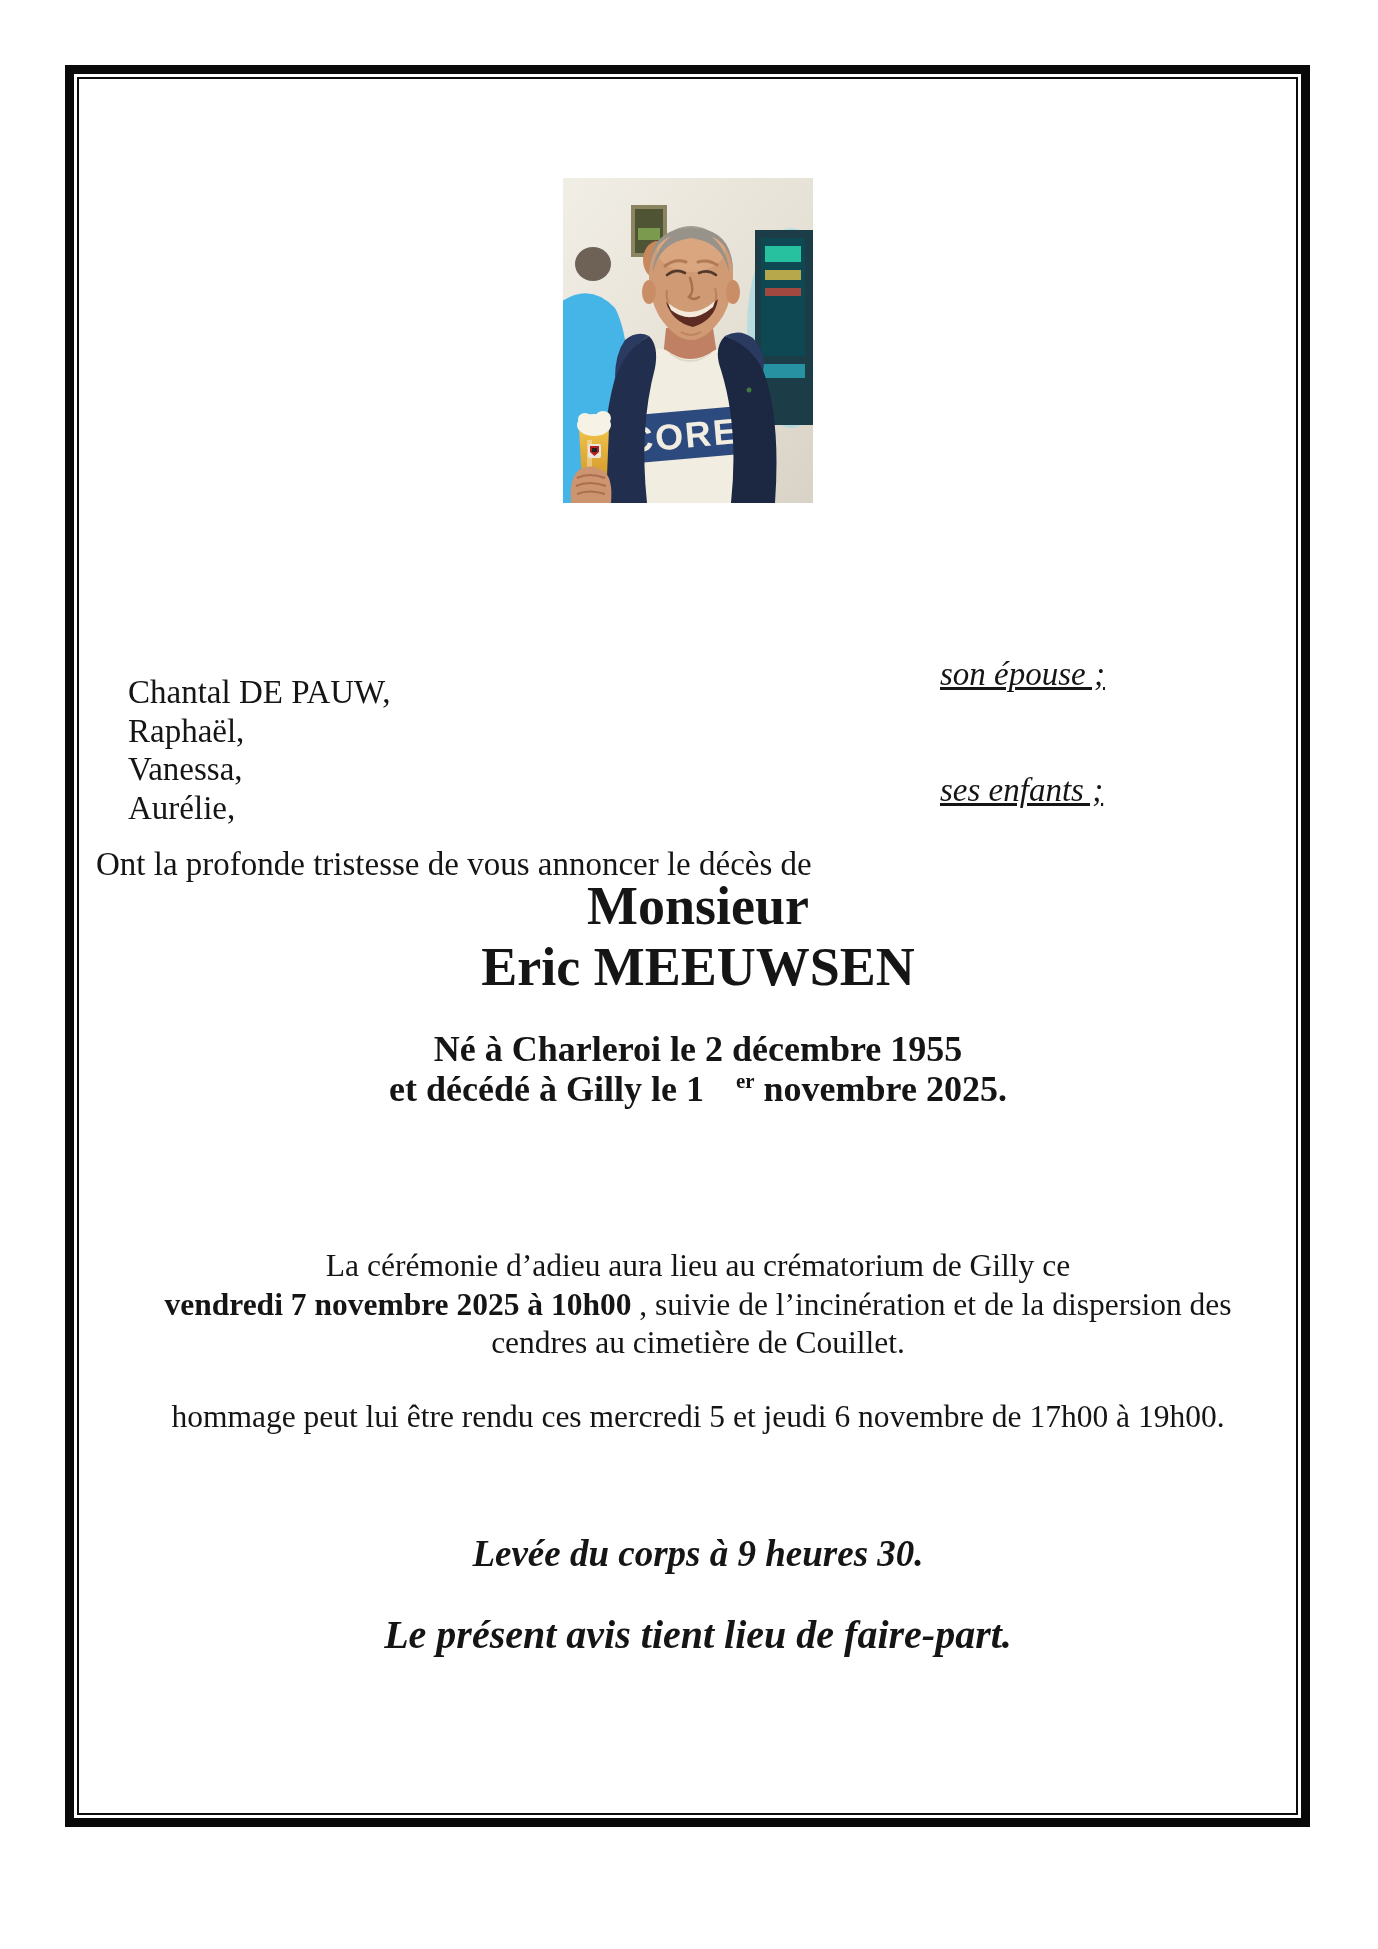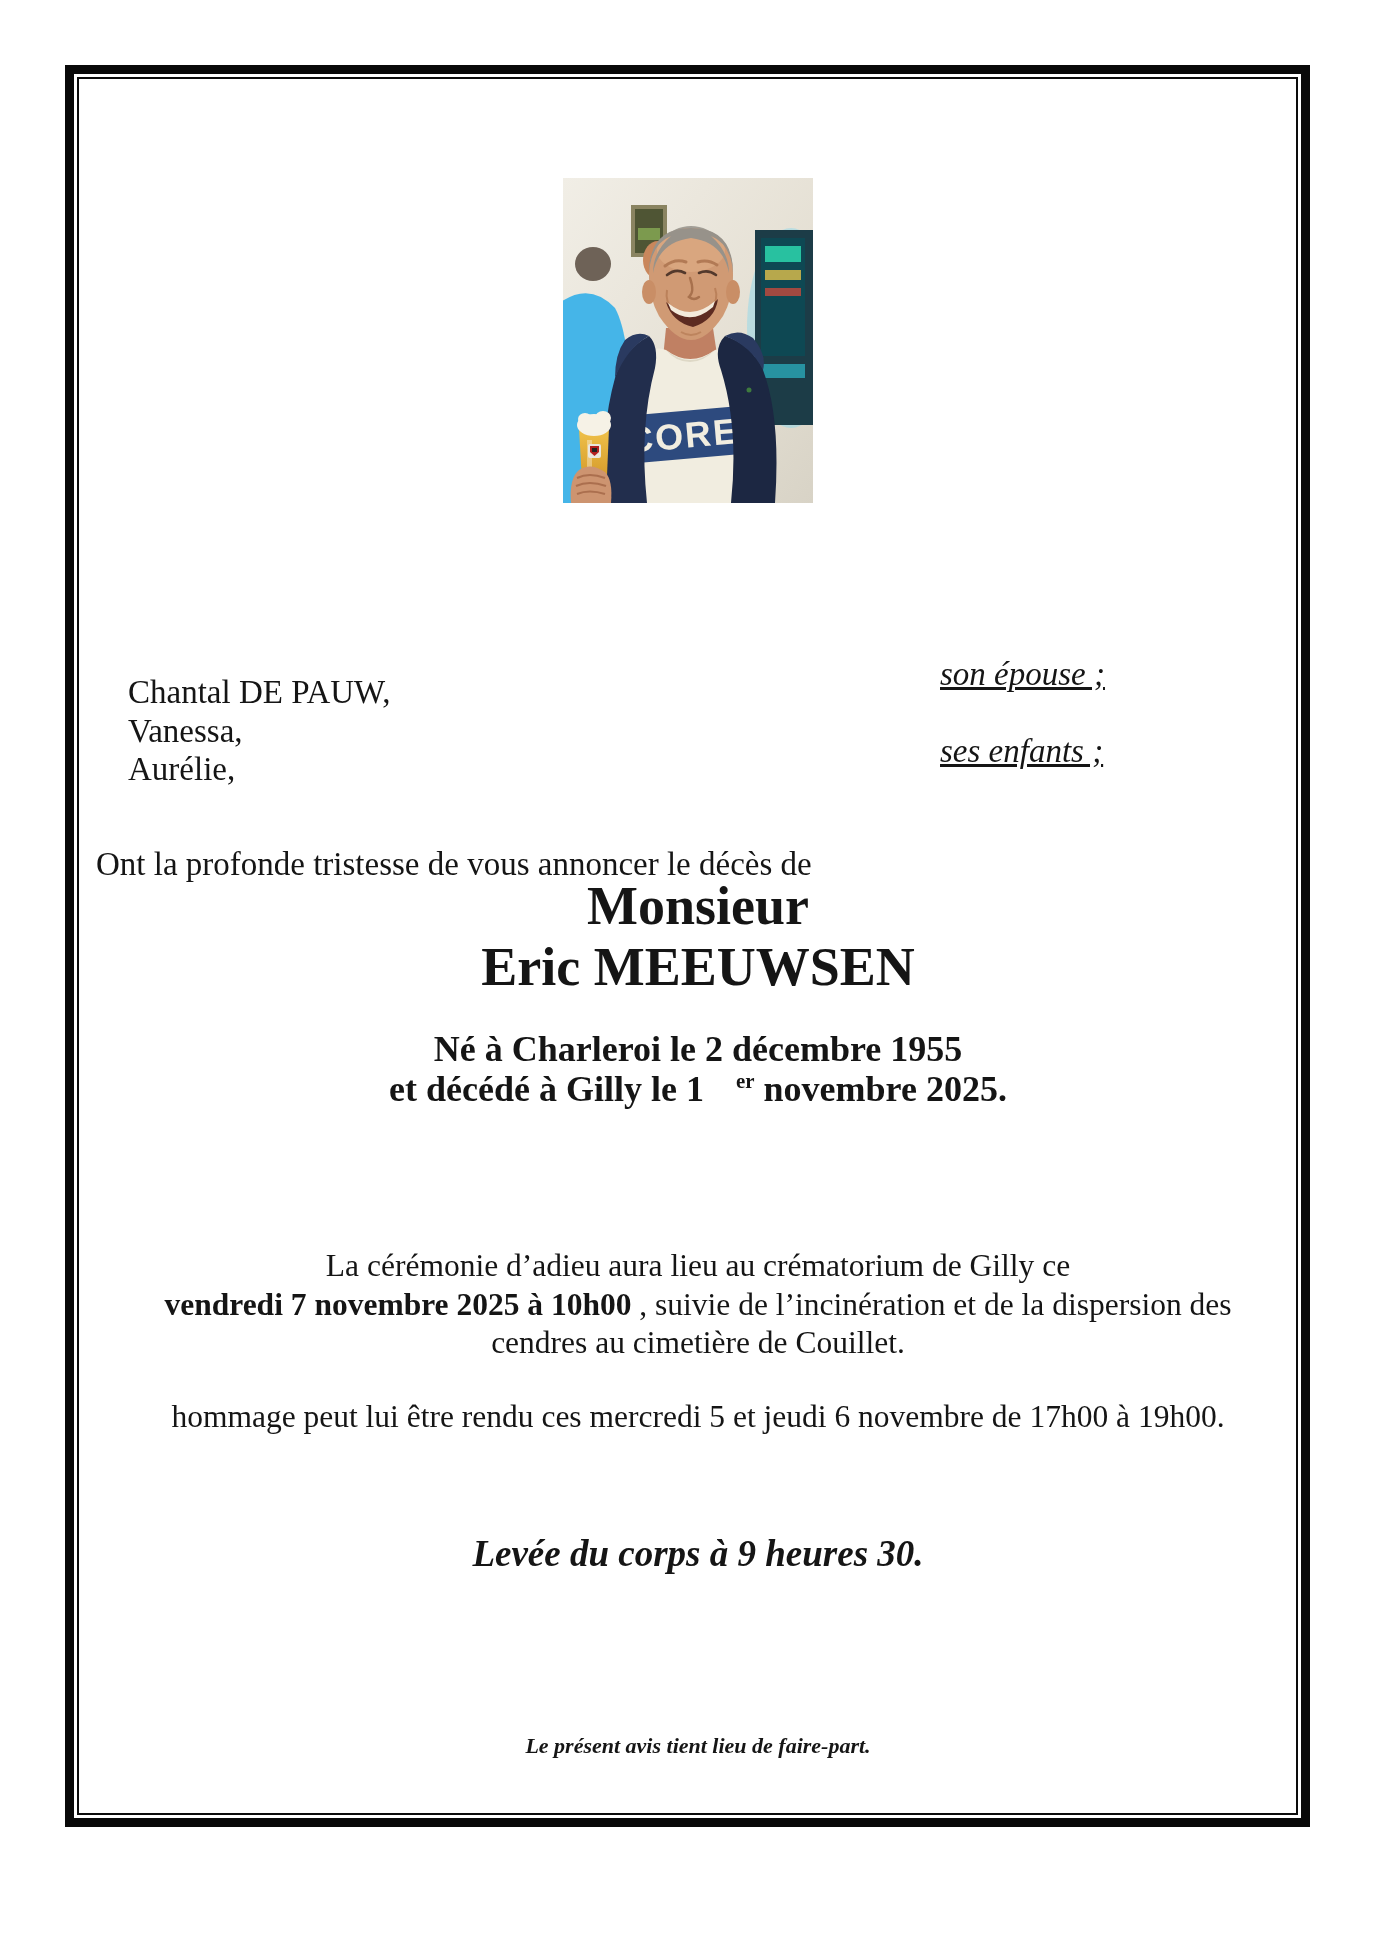--- a/index.html
+++ b/index.html
@@ -28,21 +28,21 @@
   .center-col { position:absolute; left:96px; width:1204px; text-align:center; }
   .center-col .line { white-space:nowrap; }
 
   .heading-block { top:876px; font-weight:bold; font-size:54px; line-height:61px; }
   .dates-block   { top:1030px; font-weight:bold; font-size:36px; line-height:39.5px; }
   .dates-block sup { font-size:0.58em; vertical-align:super; line-height:0;margin-left:32px; }
   .ceremony-block{ top:1247px; font-size:31.5px; line-height:38.5px; }
   .ceremony-block .b { font-weight:bold;text-align:right; }
   .repose-block  { top:1397px; font-size:31.5px; line-height:39px; }
   .levee-block   { top:1534px; font-weight:bold; font-style:italic; font-size:37px; line-height:40px; }
-  .notice-block  { top:1728px; font-weight:bold; font-style:italic; font-size:22px; line-height:36px; }
+  .notice-block  { top:1617px; font-weight:bold; font-style:italic; font-size:40px; line-height:36px; }
 </style>
 </head>
 <body>
 
 <div class="page">
 
   <div class="frame">
     <div class="frame-inner"></div>
   </div>
 
@@ -148,20 +148,24 @@
       </g>
     </svg>
   </div>
 
   <div class="family-block">
     <div class="name-row">
       <span class="name">Chantal DE PAUW,</span>
       <span class="relation">son épouse ;</span>
     </div>
     <div class="name-row">
+      <span class="name">Raphaël,</span>
+      <span class="relation"></span>
+    </div>
+    <div class="name-row">
       <span class="name">Vanessa,</span>
       <span class="relation"></span>
     </div>
     <div class="name-row">
       <span class="name">Aurélie,</span>
       <span class="relation">ses enfants ;</span>
     </div>
   </div>
 
   <div class="announcement">Ont la profonde tristesse de vous annoncer le décès de</div>

